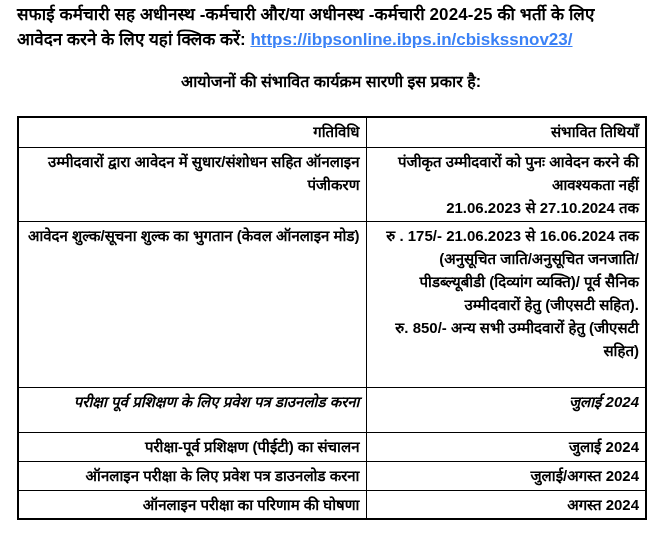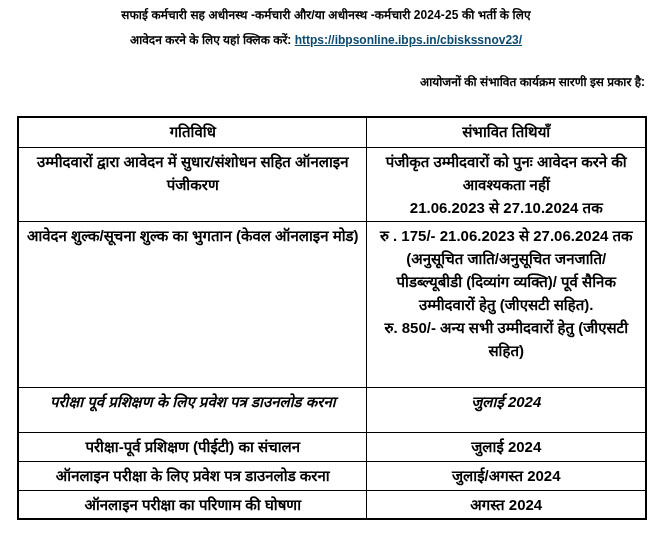--- a/index.html
+++ b/index.html
@@ -6,42 +6,42 @@
   html, body {
     width: 650px; height: 540px;
     background: #ffffff;
     color: #000000;
     font-family: "Liberation Sans", "DejaVu Sans", sans-serif;
     font-weight: 700;
     overflow: hidden;
   }
   .doc { width: 650px; height: 540px; padding: 3px 5px 0 17px; }
 
-  .title-block { text-align: center; font-size: 12px; line-height: 24px; padding-right: 10px; }
+  .title-block { text-align: left; font-size: 17px; line-height: 24px; padding-right: 10px; }
   .title-line1 { letter-spacing: 0.1px; }
   .title-line2 { margin-top: 1px; }
   .doc-link { text-decoration: underline; }
 
-  .intro { font-size: 12px; line-height: 22px; margin-top: 19px; text-align: right; }
+  .intro { font-size: 16px; line-height: 22px; margin-top: 19px; text-align: center; }
 
   table.schedule {
     margin-top: 23px;
     width: 628px;
     table-layout: fixed;
     border-collapse: collapse;
     font-size: 15px;
   }
   table.schedule col.c1 { width: 348px; }
   table.schedule col.c2 { width: 280px; }
   table.schedule th, table.schedule td {
     border: 1.5px solid #000000;
     vertical-align: top;
     padding: 2px 6px 2px 7px;
     line-height: 23px;
-    text-align: center;
+    text-align: right;
     font-weight: 700;
   }
   table.schedule { border: 2px solid #000000; }
   .cell-multiline { white-space: pre-line; text-align: justify; }
   .dates-cell { white-space: pre-line; }
 
   tr.hdr    { height: 30px; }
   tr.row-0  { height: 68px; }
   tr.row-1  { height: 166px; padding-left: 34px; }
   tr.row-2  { height: 45px; font-style: italic; }
@@ -50,21 +50,21 @@
   tr.row-5  { height: 29px; }
   tr.row-6  { height: 28px; }
 </style>
 </head>
 <body>
 
 <div class="doc">
 
   <div class="title-block">
     <div class="title-line1">सफाई कर्मचारी सह अधीनस्थ -कर्मचारी और/या अधीनस्थ -कर्मचारी 2024-25 की भर्ती के लिए</div>
-    <div class="title-line2"><span>आवेदन करने के लिए यहां क्लिक करें: </span><a class="doc-link" href="#" style="color: #0c4a6e;">https://ibpsonline.ibps.in/cbiskssnov23/</a></div>
+    <div class="title-line2"><span>आवेदन करने के लिए यहां क्लिक करें: </span><a class="doc-link" href="#" style="color: #3b82f6;">https://ibpsonline.ibps.in/cbiskssnov23/</a></div>
   </div>
 
   <div class="intro">आयोजनों की संभावित कार्यक्रम सारणी इस प्रकार है:</div>
 
   <table class="schedule">
     <colgroup>
         <col class="c1">
         <col class="c2">
       </colgroup>
     <thead>
@@ -74,21 +74,21 @@
       </tr>
     </thead>
     <tbody>
       <tr class="row-0">
         <td class="cell-multiline">उम्मीदवारों द्वारा आवेदन में सुधार/संशोधन सहित ऑनलाइन पंजीकरण</td>
         <td class="dates-cell cell-multiline">पंजीकृत उम्मीदवारों को पुनः आवेदन करने की आवश्यकता नहीं
 21.06.2023 से 27.10.2024 तक</td>
       </tr>
       <tr class="row-1">
         <td class="cell-multiline">आवेदन शुल्क/सूचना शुल्क का भुगतान (केवल ऑनलाइन मोड)</td>
-        <td class="dates-cell cell-multiline">रु . 175/- 21.06.2023 से 27.06.2024 तक
+        <td class="dates-cell cell-multiline">रु . 175/- 21.06.2023 से 16.06.2024 तक
 (अनुसूचित जाति/अनुसूचित जनजाति/
 पीडब्ल्यूबीडी (दिव्यांग व्यक्ति)/ पूर्व सैनिक उम्मीदवारों हेतु (जीएसटी सहित).
 रु. 850/- अन्य सभी उम्मीदवारों हेतु (जीएसटी सहित)</td>
       </tr>
       <tr class="row-2">
         <td>परीक्षा पूर्व प्रशिक्षण के लिए प्रवेश पत्र डाउनलोड करना</td>
         <td class="dates-cell">जुलाई 2024</td>
       </tr>
       <tr class="row-3">
         <td>परीक्षा-पूर्व प्रशिक्षण (पीईटी) का संचालन</td>

